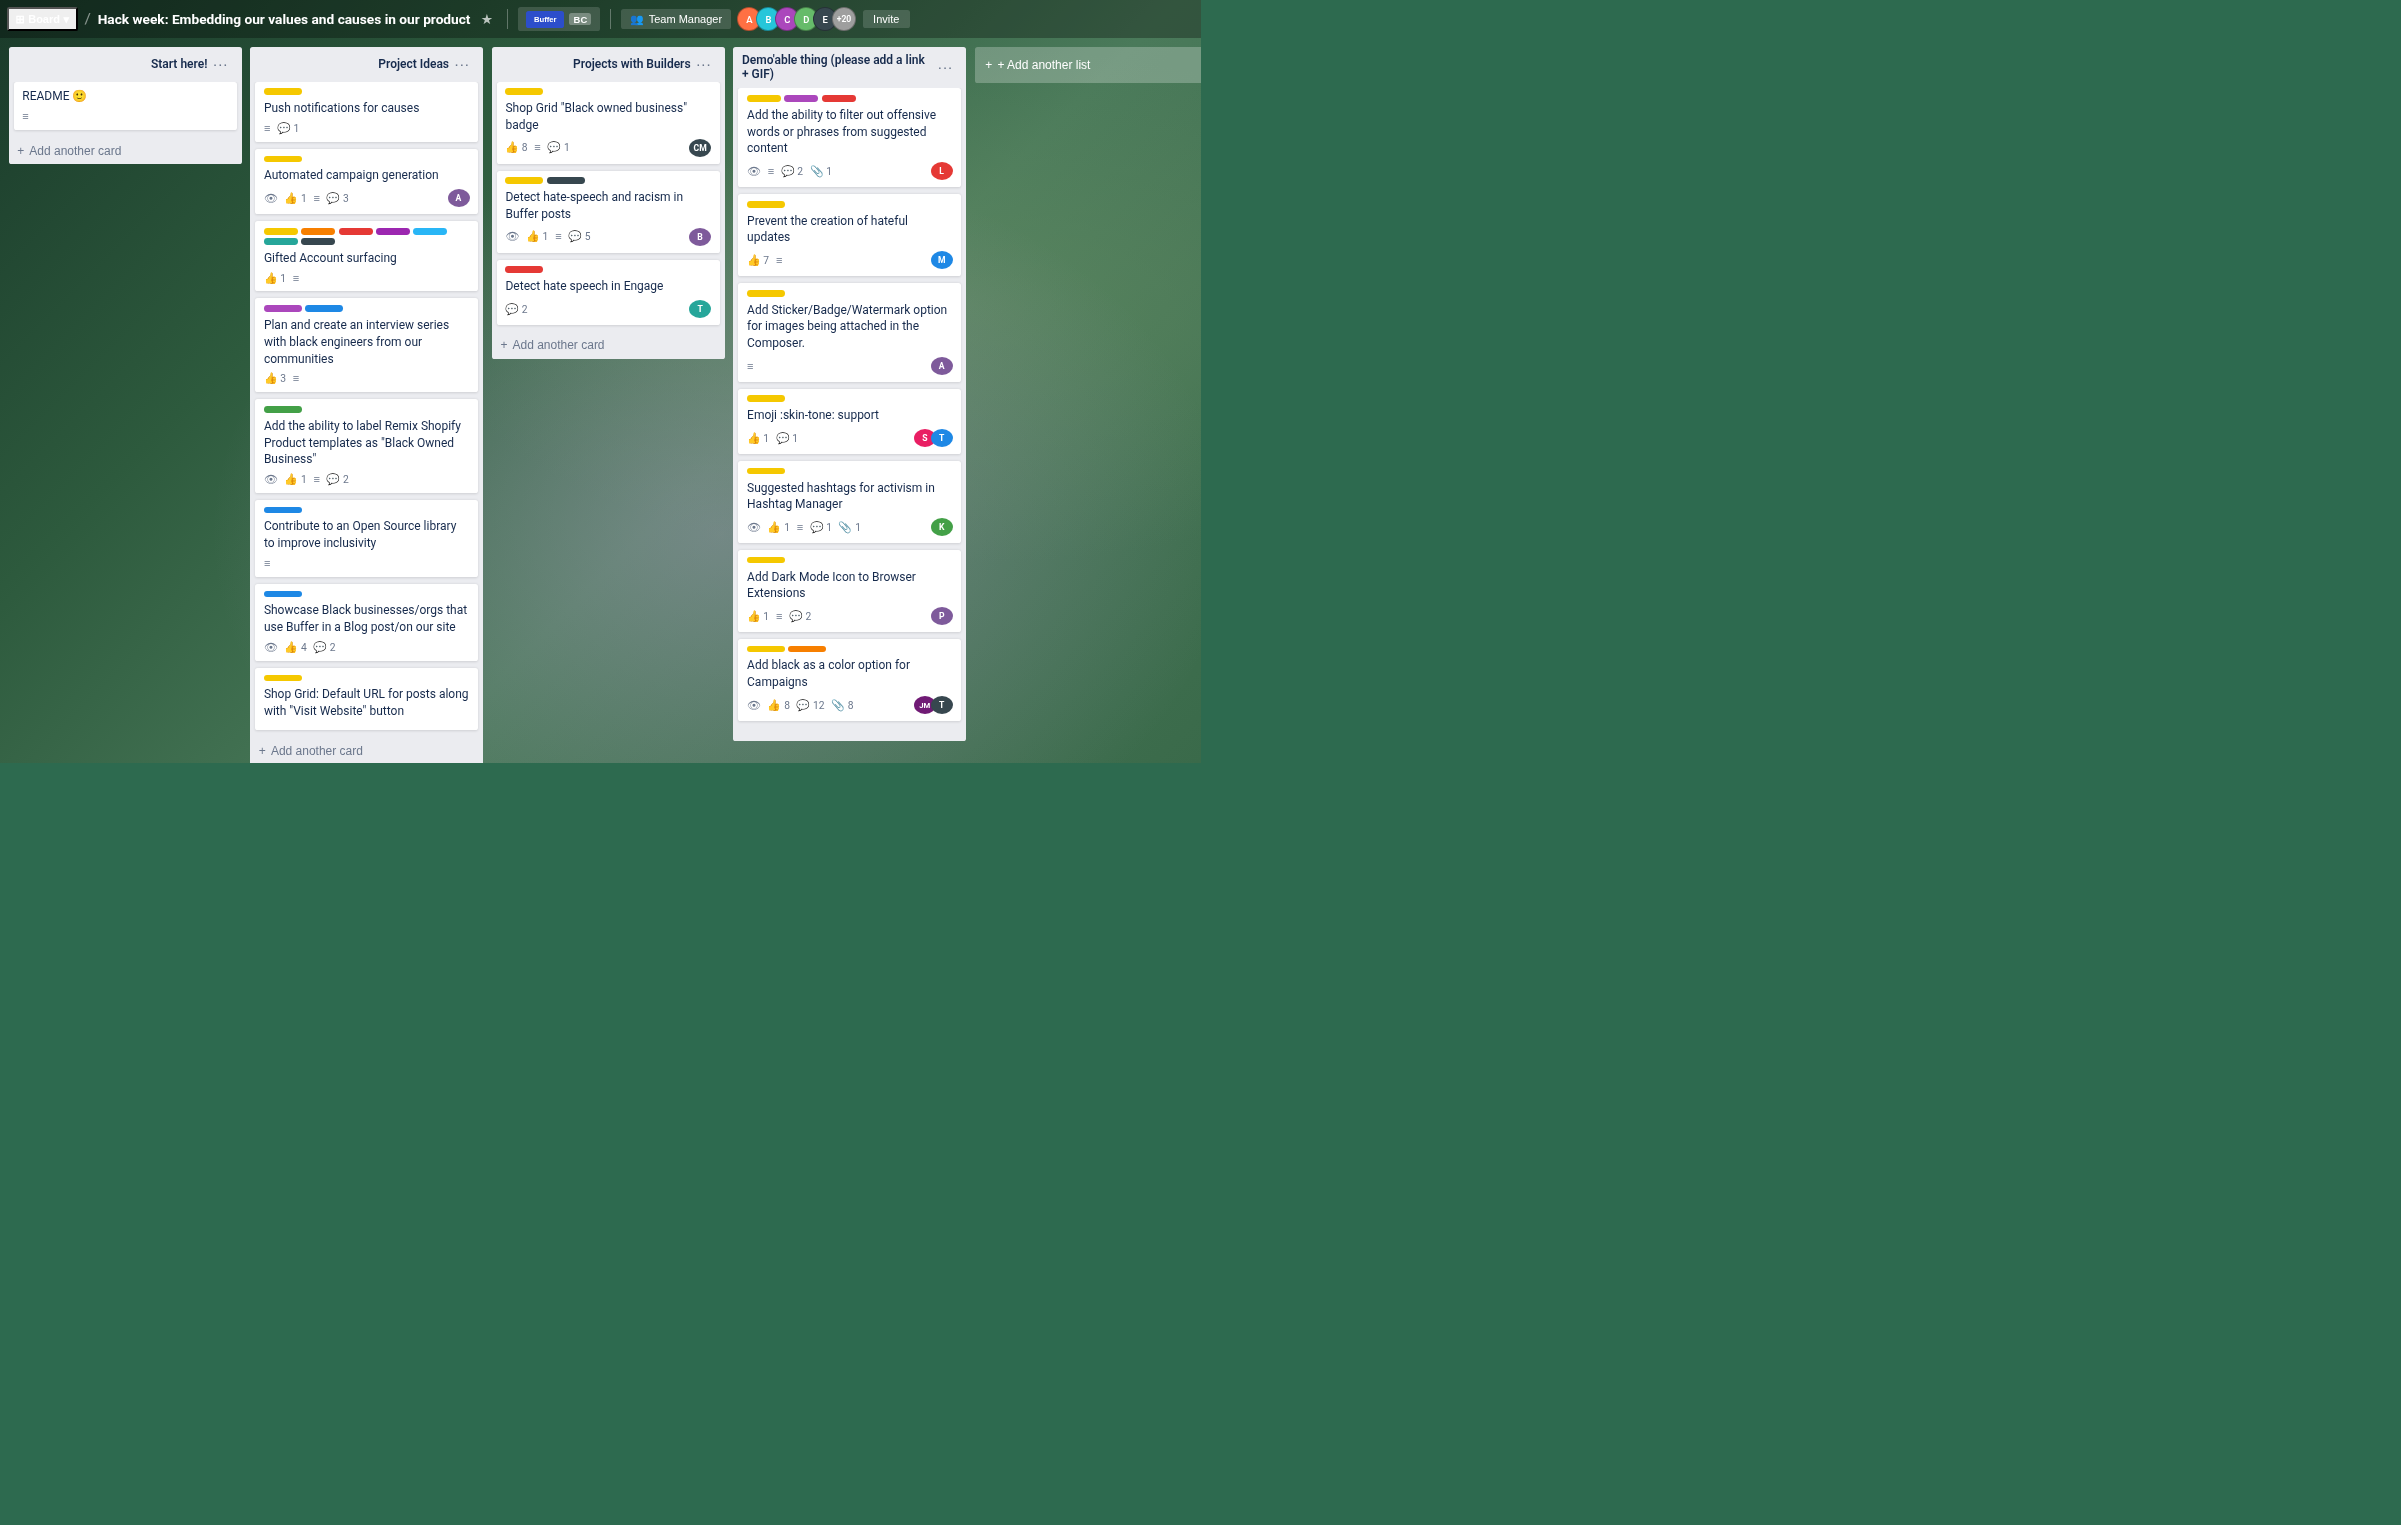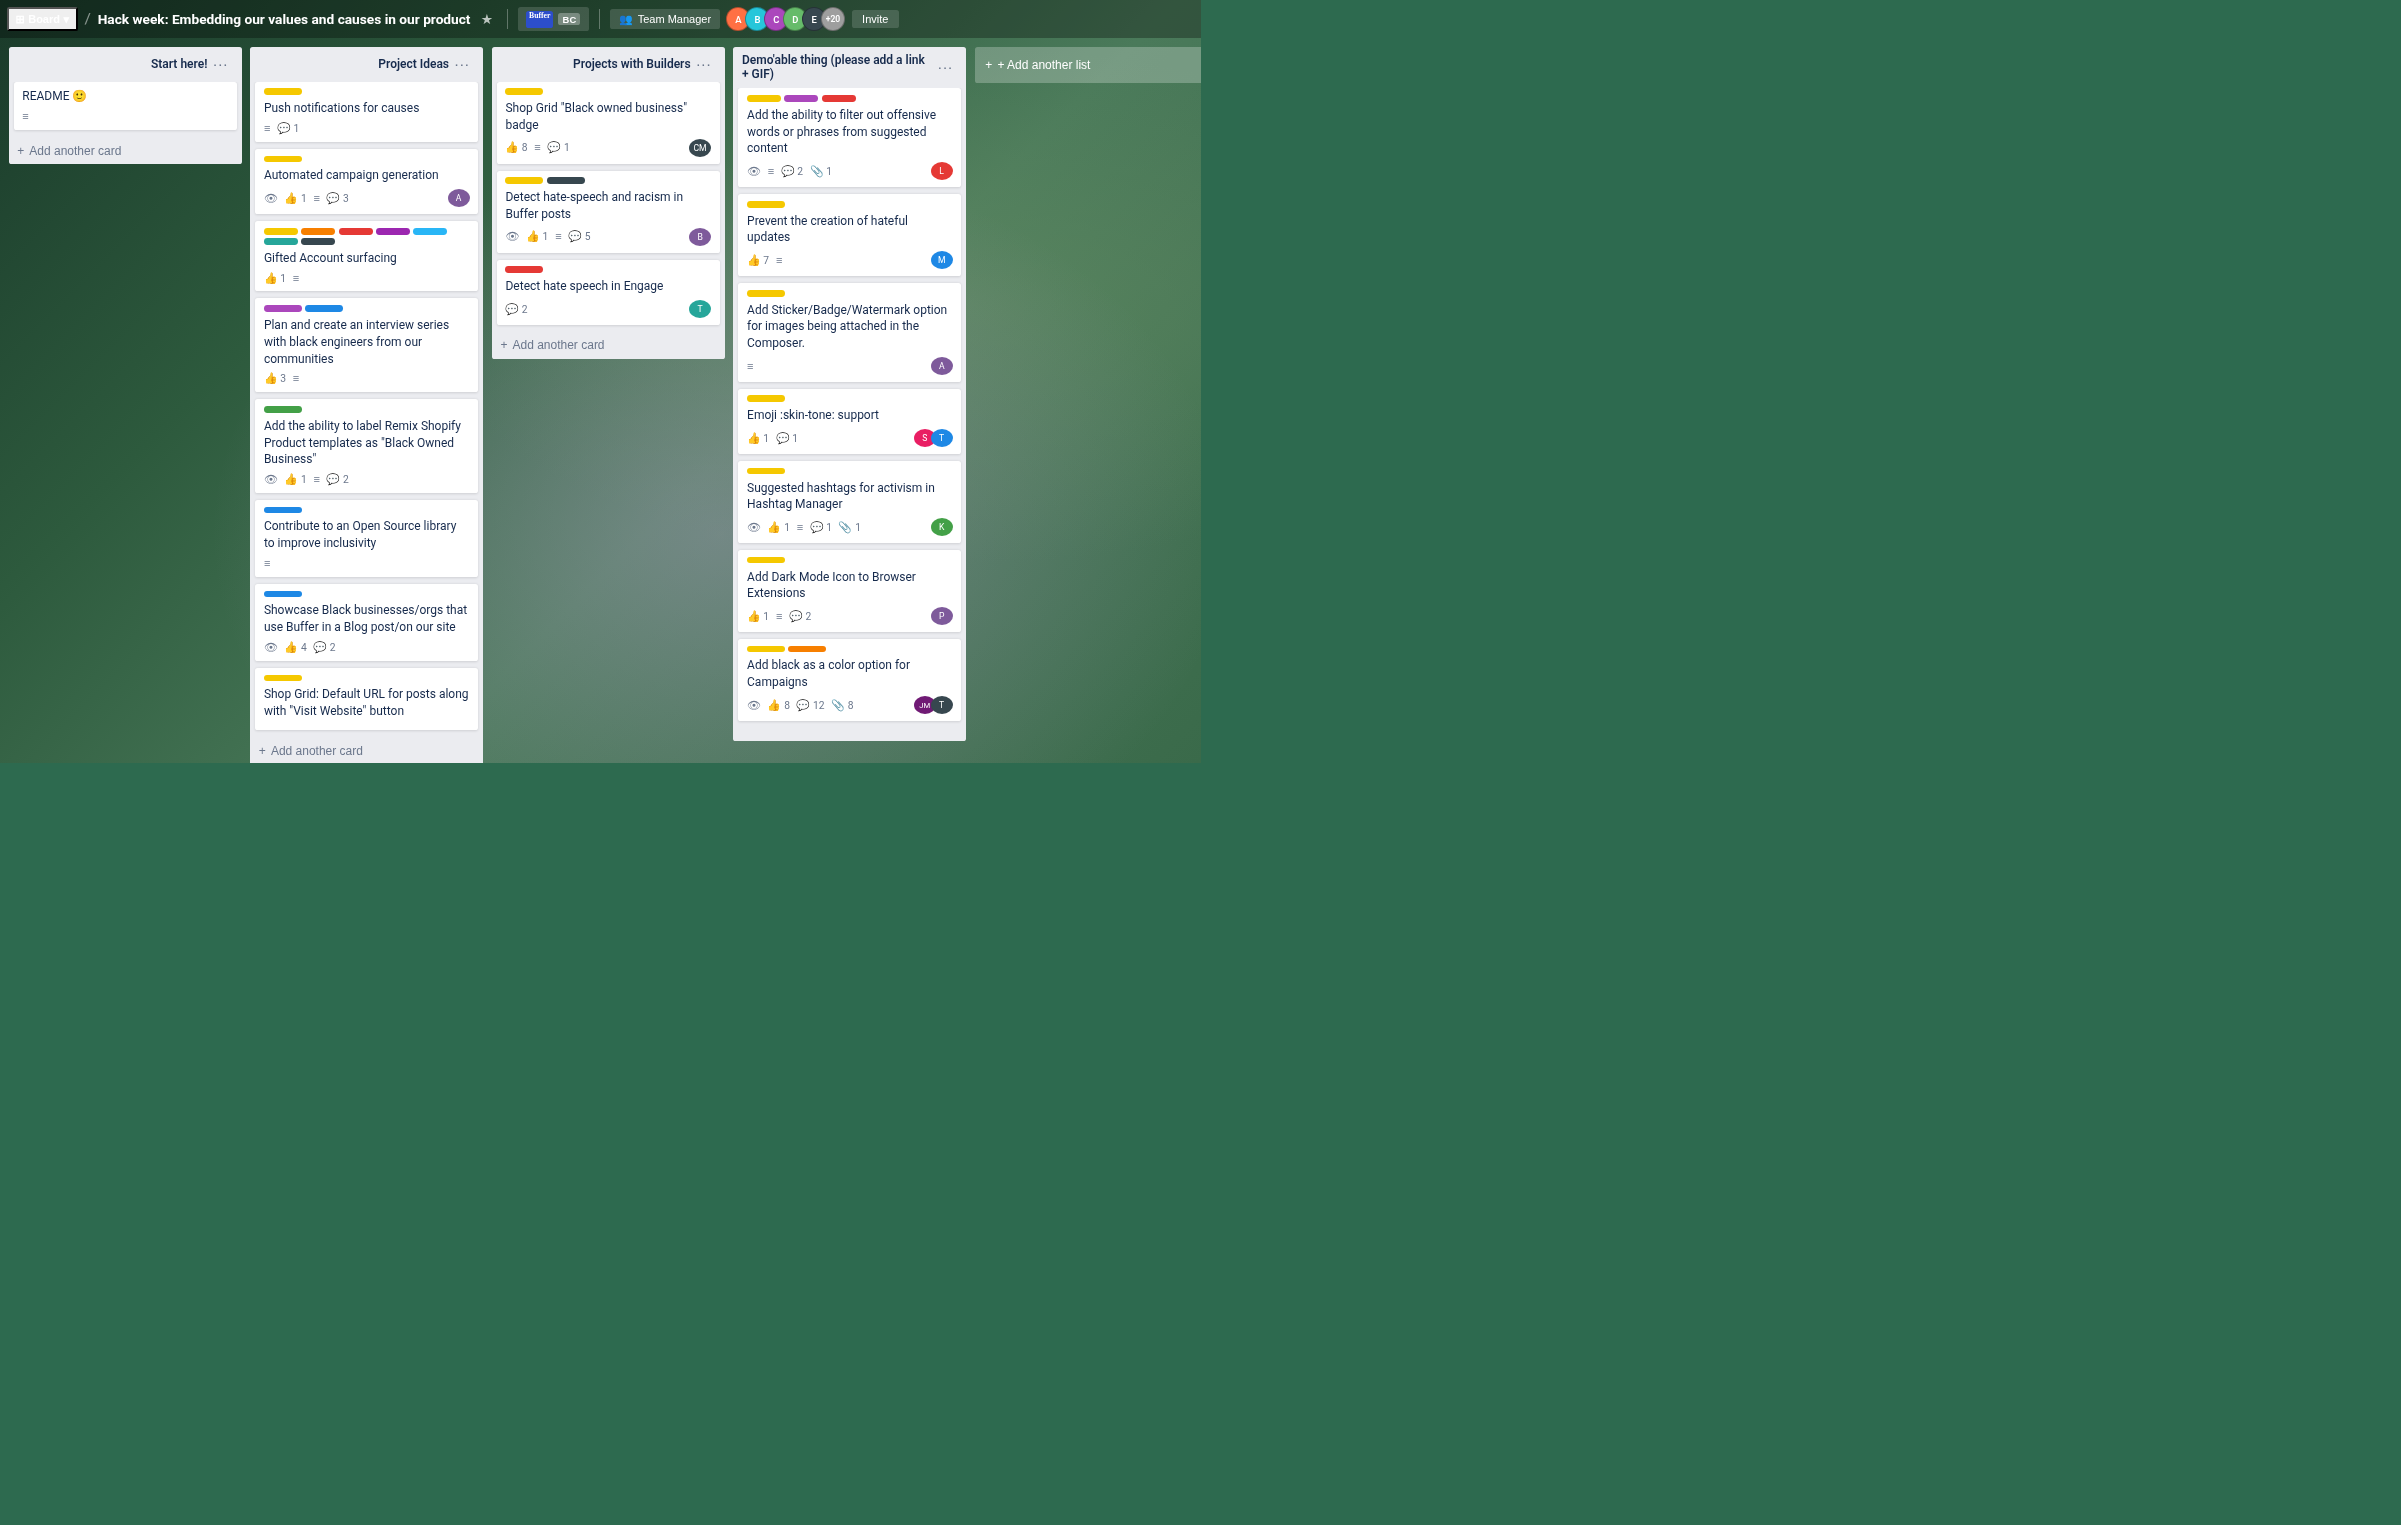--- a/index.html
+++ b/index.html
@@ -191,21 +191,21 @@
       font-size: 11px;
     }
     .card-avatar {
       width: 22px;
       height: 18px;
       border-radius: 50%;
       display: flex;
       align-items: center;
       justify-content: center;
       font-size: 8.6px;
-      font-weight: 400;
+      font-weight: 700;
       color: white;
       margin-left: auto;
       text-align: center;
     }
     .card-avatars {
       display: flex;
       margin-left: auto;
     }
     .card-avatars .card-avatar {
       margin-left: -5.1px;
@@ -235,31 +235,30 @@
       display: flex;
       align-items: center;
       gap: 5.1px;
       color: white;
       font-size: 12px;
       cursor: pointer;
       border: none;
       height: 36px;
     }
     .buffer-logo {
-      width: 27px;
+      width: 38px;
       height: 17px;
       background: #2c4ecb;
       border-radius: 2.6px;
       display: flex;
-      align-items: flex-start;
+      align-items: center;
       justify-content: center;
       color: white;
       font-size: 7.7px;
       font-weight: 700;
-      font-family: Liberation Serif, serif;
     }
     .bc-badge {
       background: rgba(255,255,255,0.3);
       color: white;
       font-size: 9.4px;
       font-weight: 600;
       border-radius: 2.6px;
       padding: 0.9px 4.3px;
     }
   </style>

